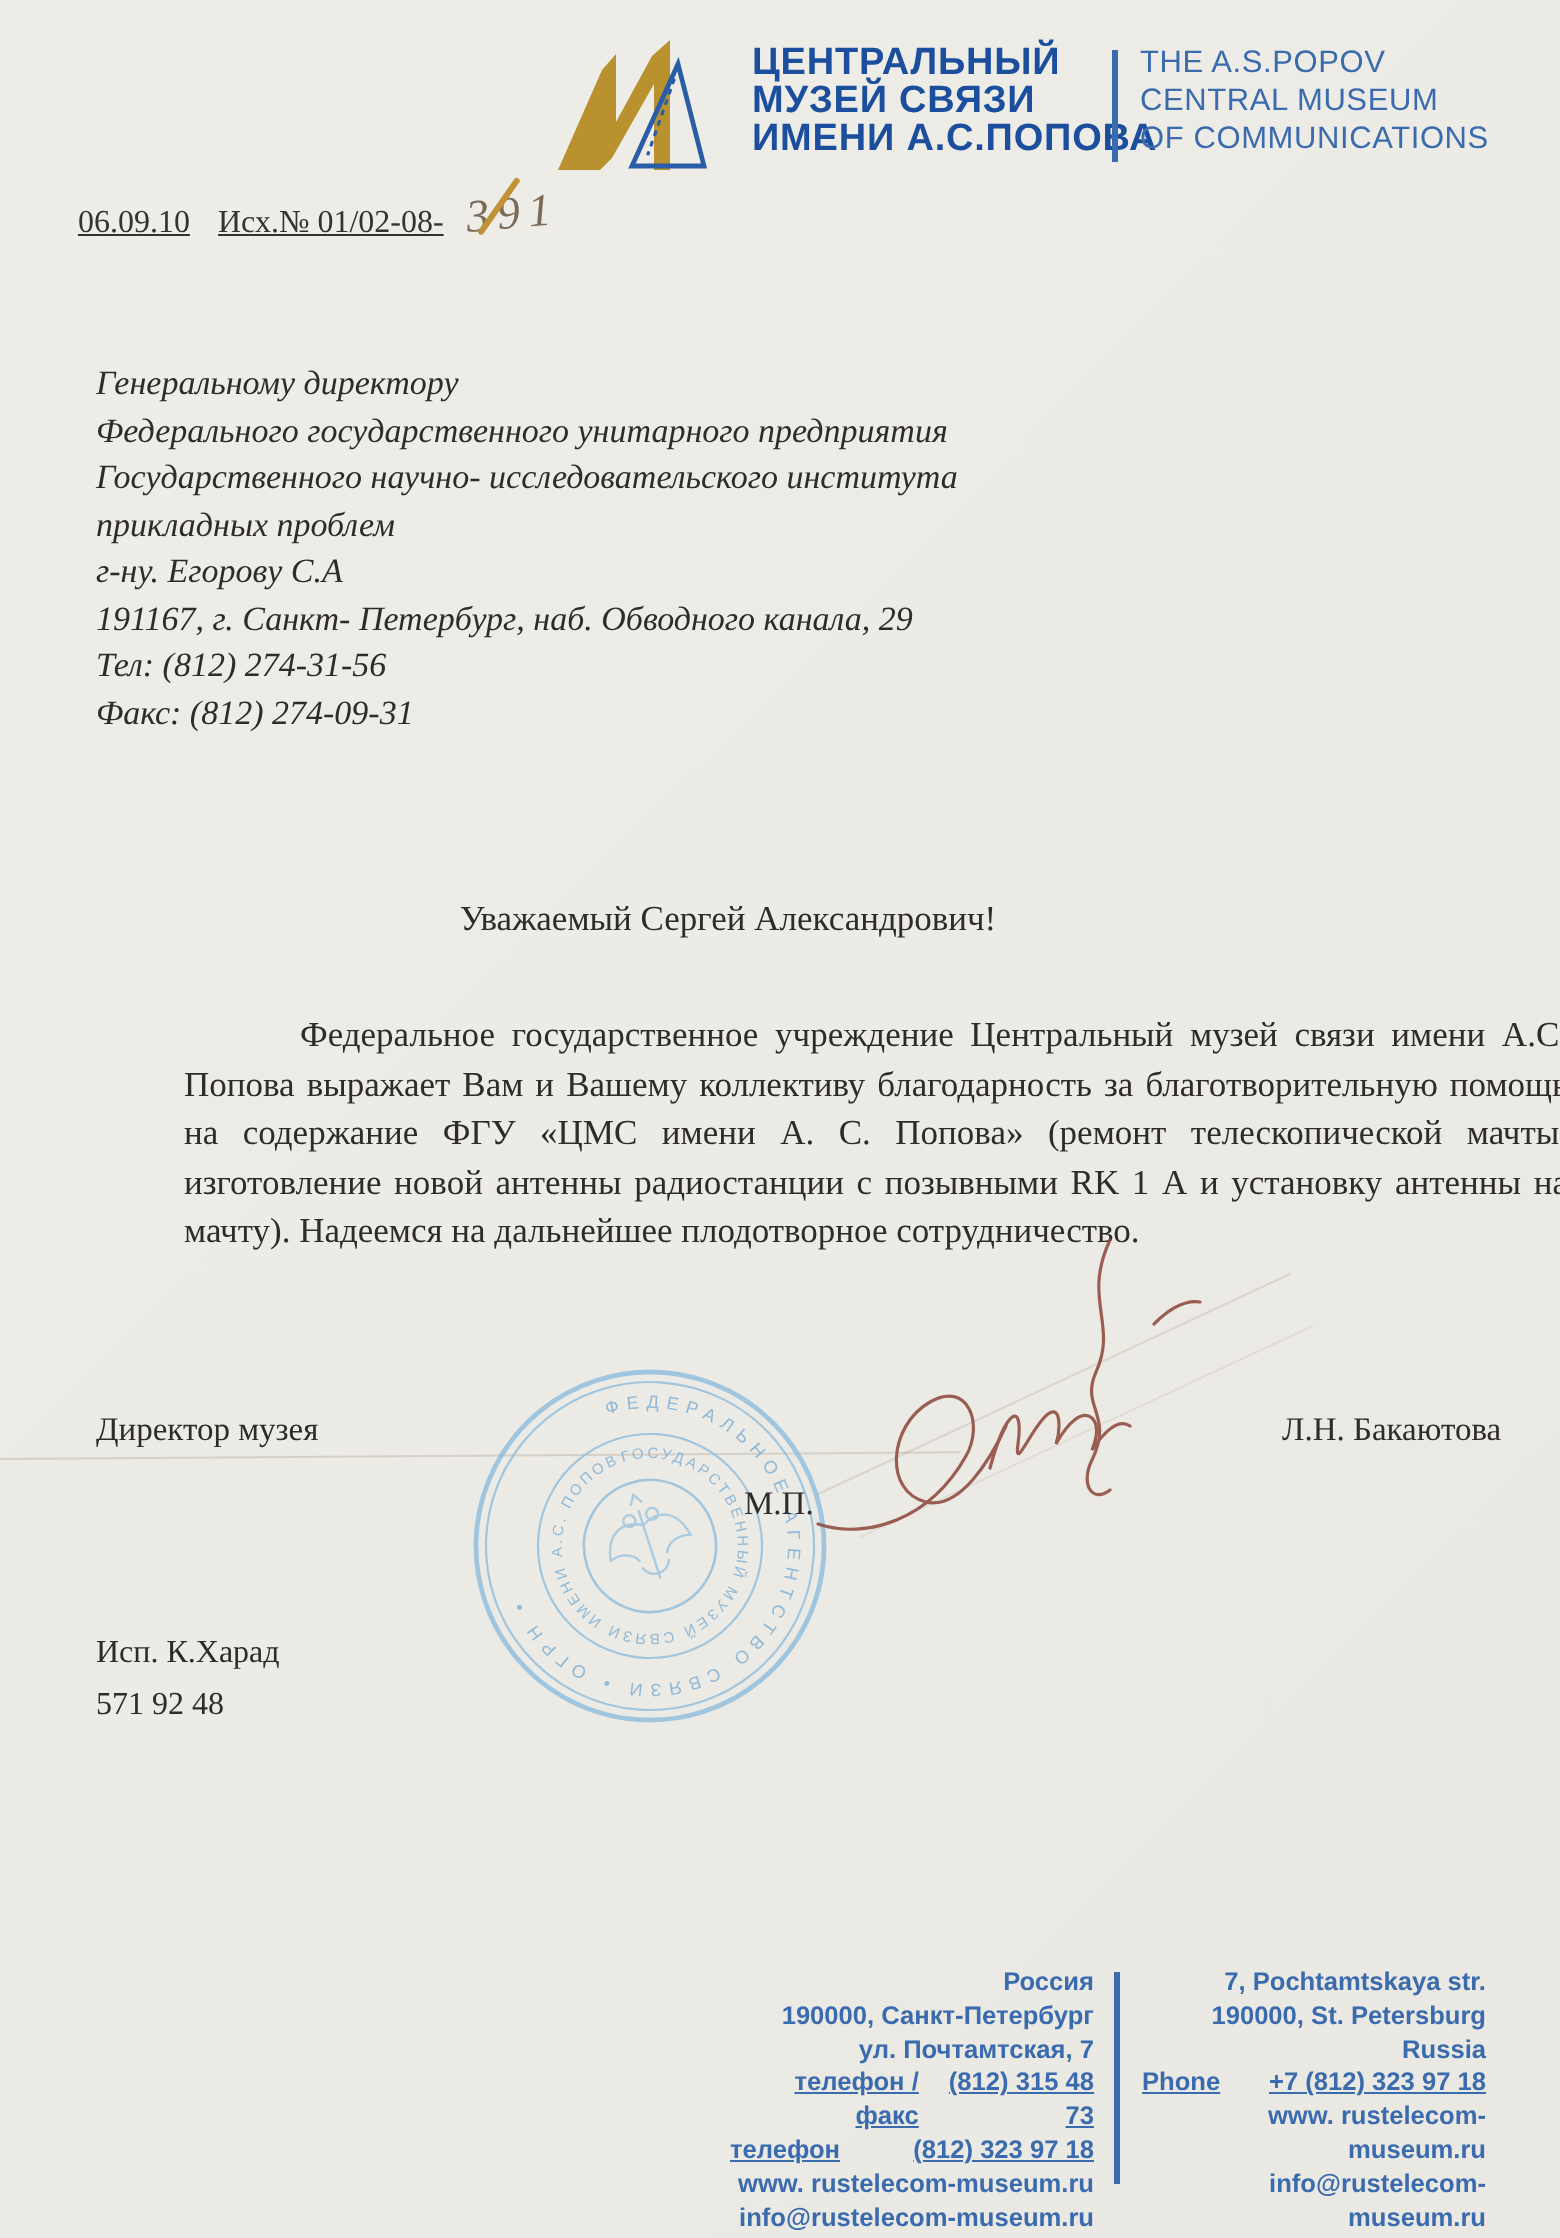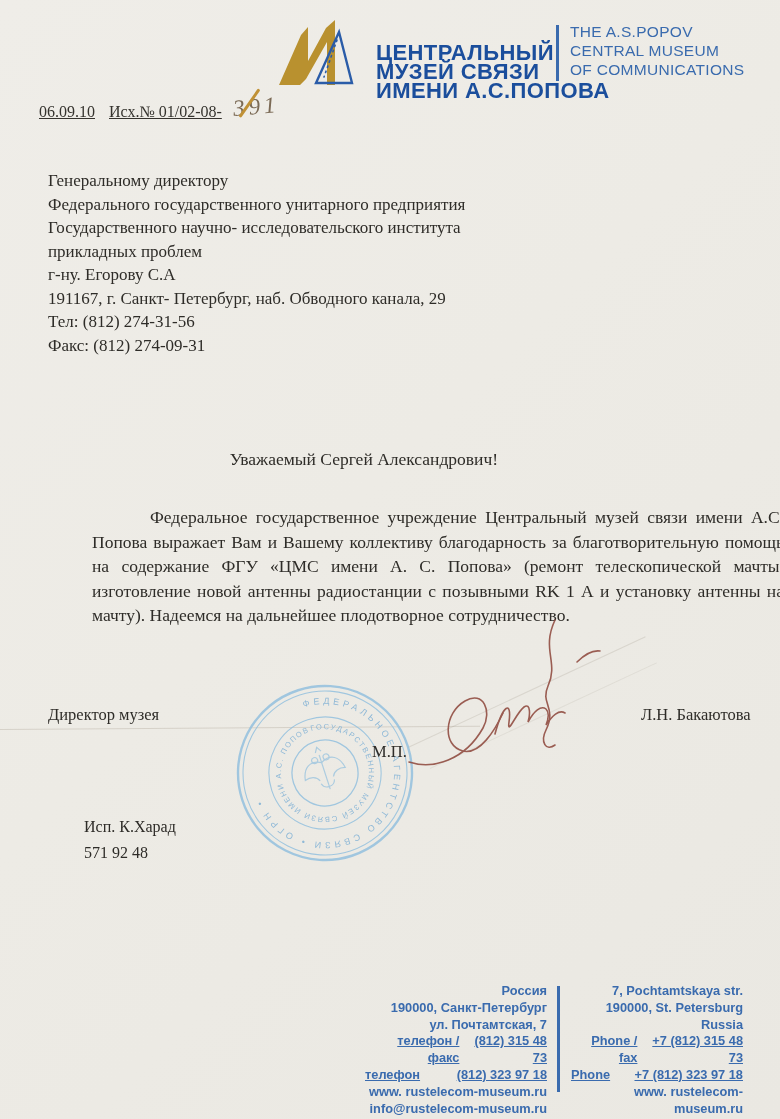--- a/index.html
+++ b/index.html
@@ -5,21 +5,21 @@
   html,body{margin:0;padding:0;background:#c8c6c0;}
   .page{
     position:relative;width:780px;height:1119px;margin:0 auto;overflow:hidden;
     background:linear-gradient(135deg,#efede8 0%,#edebe5 45%,#eae8e2 100%);
     font-family:"Liberation Serif","DejaVu Serif",serif;color:#2e2c28;
   }
   .abs{position:absolute;}
 
   
   .ru-name{font-family:"Liberation Sans","DejaVu Sans",sans-serif;font-weight:bold;
-    color:#1b4e9c;font-size:22px;line-height:19px;letter-spacing:.4px;margin-top:21px;}
+    color:#1b4e9c;font-size:19px;line-height:19px;letter-spacing:.4px;}
   .en-name{font-family:"Liberation Sans","DejaVu Sans",sans-serif;font-weight:normal;
     color:#3a6bae;font-size:15.5px;line-height:19px;letter-spacing:.3px;}
   .hdr-divider{width:3px;height:56px;background:#3a6bae;}
 
   
   .refline{font-size:16px;color:#35332e;}
   .refline .date{margin-right:14px;}
   .hand-number{font-style:italic;font-size:23px;color:#7b6a55;letter-spacing:4px;
     transform:rotate(-5deg);display:inline-block;}
   .gold-slash{width:2.5px;height:34px;background:#c09136;transform:rotate(35deg);border-radius:2px;}
@@ -74,21 +74,21 @@
   </div>
 
   <div class="abs refline" style="left:39px;top:103px;text-decoration:underline;">
     <span class="date">06.09.10</span><span>Исх.№ 01/02-08-</span>
   </div>
   <div class="abs" style="left:233px;top:94px;">
     <span class="hand-number">391</span>
   </div>
   <div class="abs gold-slash" style="left:248px;top:86px;"></div>
 
-  <div class="abs recipient" style="left:48px;top:169px;">
+  <div class="abs recipient" style="left:48px;top:180px;font-style:italic;">
     <div>Генеральному директору</div>
     <div>Федерального государственного унитарного предприятия</div>
     <div>Государственного научно- исследовательского института</div>
     <div>прикладных проблем</div>
     <div>г-ну. Егорову С.А</div>
     <div>191167, г. Санкт- Петербург, наб. Обводного канала, 29</div>
     <div>Тел: (812) 274-31-56</div>
     <div>Факс: (812) 274-09-31</div>
   </div>
 
@@ -137,21 +137,21 @@
       <path d="M 100,124 C 108,94 117,90 114,112 C 112,127 121,103 129,97 C 136,92 135,106 133,112 C 139,101 146,95 151,99 C 155,103 153,110 151,115 C 157,106 164,99 170,103"></path>
       <path d="M 160,10 C 146,40 164,52 153,76 C 145,94 162,97 151,120 C 145,132 151,142 160,135"></path>
       <path d="M 182,52 C 190,44 198,40 205,41"></path>
     </g>
   </svg>
 
   <div class="abs sig-text" style="left:612px;top:705px;margin-left:29px;">Л.Н. Бакаютова</div>
 
   <div class="abs sig-text" style="left:372px;top:742px;">М.П.</div>
 
-  <div class="abs executor" style="left:48px;top:814px;margin-left:36px;">
+  <div class="abs executor" style="left:48px;top:814px;">
     <div>Исп. К.Харад</div>
     <div>571 92 48</div>
   </div>
 
   <div class="abs f-col" style="left:365px;top:983px;width:182px;">
     <div>Россия</div>
     <div>190000, Санкт-Петербург</div>
     <div>ул. Почтамтская, 7</div>
     <div class="f-row">
       <span>телефон / факс</span>
@@ -165,24 +165,20 @@
     <div>info@rustelecom-museum.ru</div>
   </div>
 
   <div class="abs f-divider" style="left:557px;top:986px;"></div>
 
   <div class="abs f-col" style="left:571px;top:983px;width:172px;">
     <div>7, Pochtamtskaya str.</div>
     <div>190000, St. Petersburg</div>
     <div>Russia</div>
     <div class="f-row">
-      <span>Phone / fax</span>
-      <span>+7 (812) 315 48 73</span>
-    </div>
-    <div class="f-row">
       <span>Phone</span>
       <span>+7 (812) 323 97 18</span>
     </div>
     <div>www. rustelecom-museum.ru</div>
     <div>info@rustelecom-museum.ru</div>
   </div>
 
 </div>
 
 </body></html>

